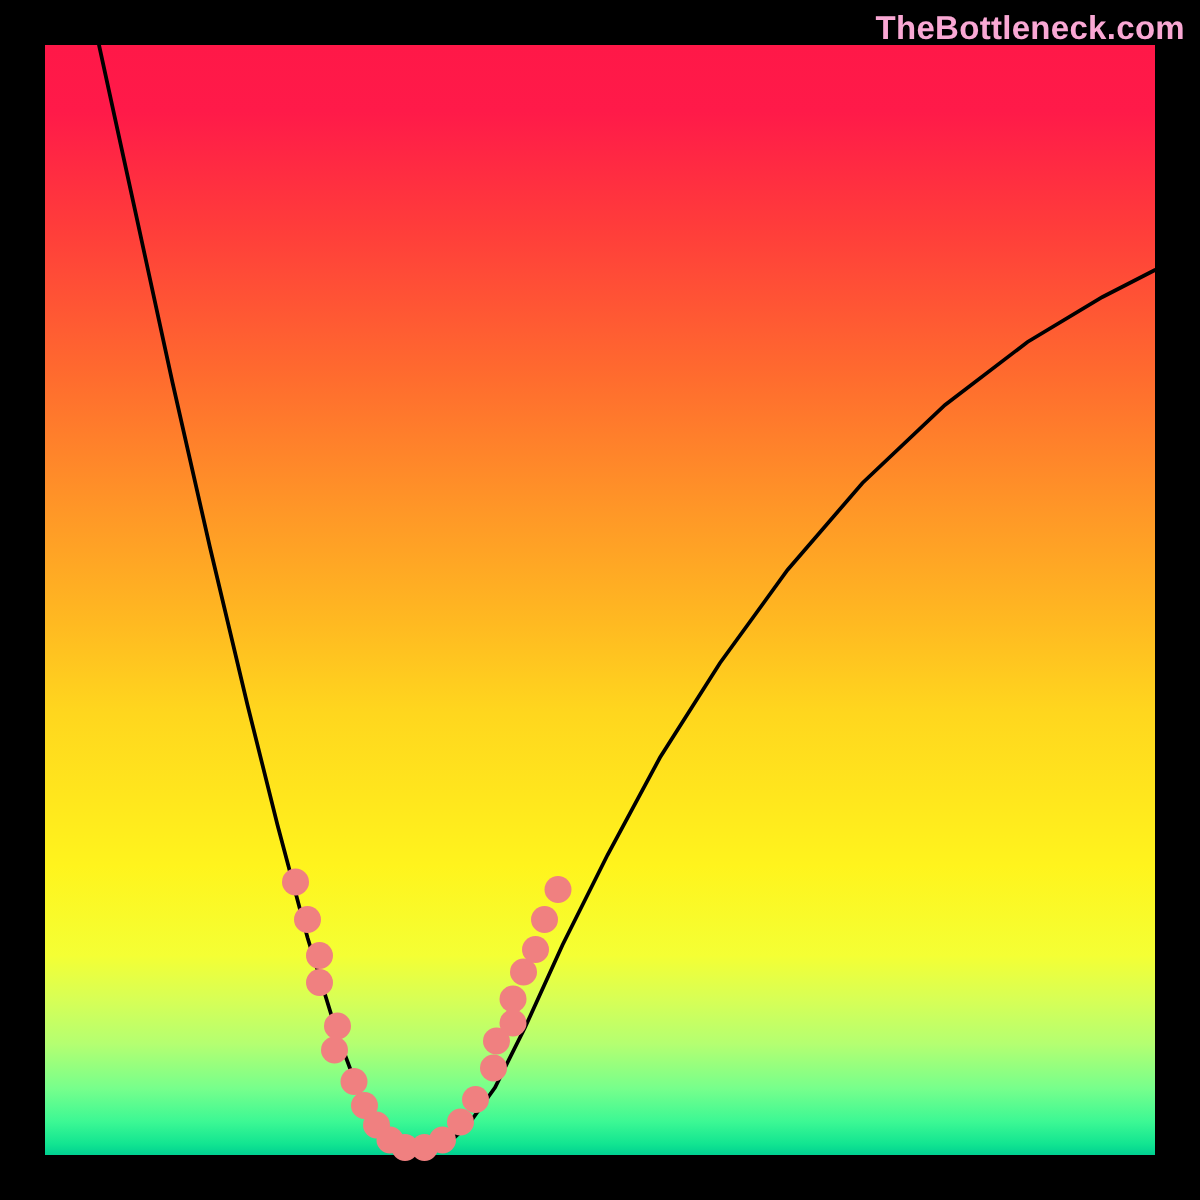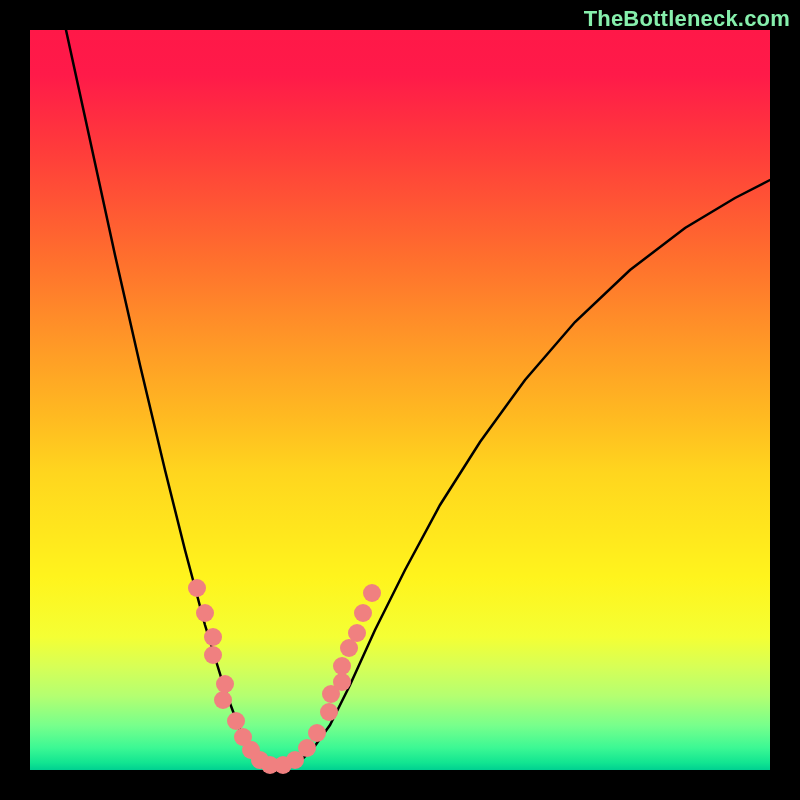--- a/index.html
+++ b/index.html
@@ -17,21 +17,21 @@
     background: #000;
     box-sizing: border-box;
   }
   .watermark {
     position: absolute;
     top: 6px;
     right: 10px;
     font-family: Arial, Helvetica, sans-serif;
     font-size: 22px;
     font-weight: 600;
-    color: #86efac;
+    color: #f9a8d4;
     letter-spacing: 0.2px;
     user-select: none;
   }
   .plot {
     position: absolute;
     left: 30px;
     top: 30px;
     width: 740px;
     height: 740px;
     background: linear-gradient(

